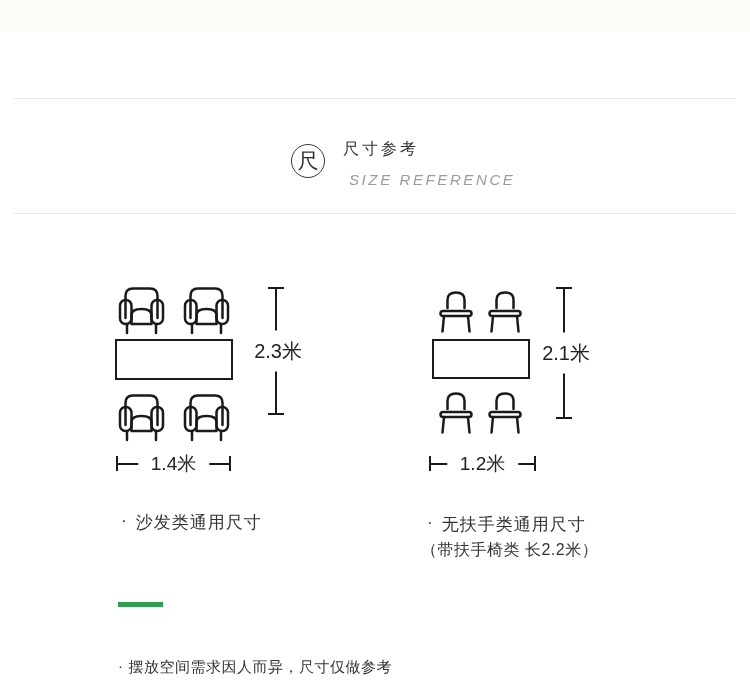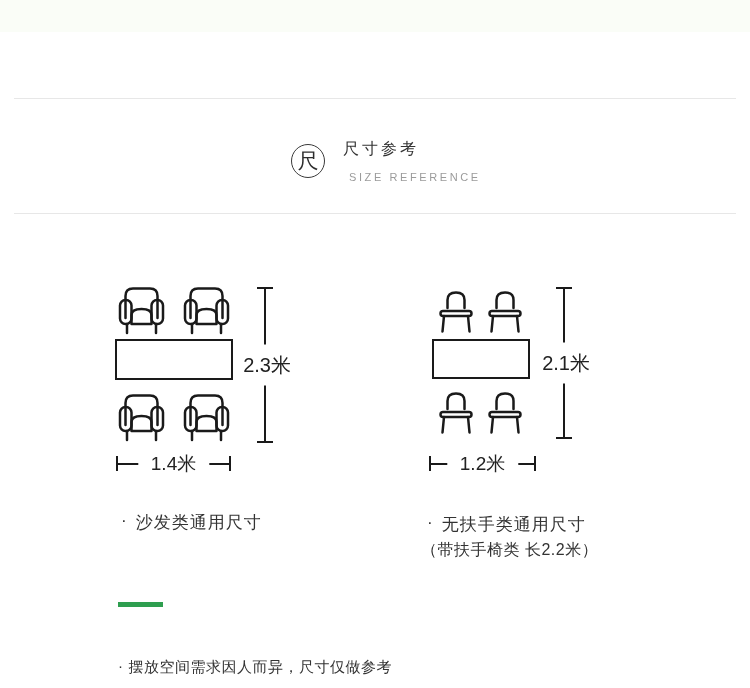--- a/index.html
+++ b/index.html
@@ -11,22 +11,22 @@
   .divider { position:absolute; left:14px; width:722px; height:1px; background:#e7e7e7; }
   .divider.d1 { top:98px; }
   .divider.d2 { top:213px; }
 
   
   .hdr-circle { position:absolute; left:291px; top:144px; width:34px; height:34px;
     border:1.6px solid #3a3a3a; border-radius:50%; display:flex; align-items:center;
     justify-content:center; font-size:21px; color:#2d2d2d; font-weight:500; }
   .hdr-title { position:absolute; left:343px; top:139px; font-size:16px; color:#333;
     letter-spacing:3px; font-weight:400; }
-  .hdr-sub { position:absolute; left:349px; top:171px; font-size:11px; color:#9b9b9b;
-    letter-spacing:2.6px; }
+  .hdr-sub { position:absolute; left:349px; top:171px; font-size:15px; color:#9b9b9b;
+    letter-spacing:2.6px;font-style:italic; }
 
   
   .armchair { position:absolute; width:51px; height:54px; }
   .chair { position:absolute; width:38px; height:46px; }
   .table-rect { position:absolute; border:2.5px solid #1a1a1a; background:#fff; }
 
   
   .vdim { position:absolute; width:16px; }
   .vdim .line { position:absolute; left:50%; top:0; bottom:0; width:2px; margin-left:-1px; background:#1a1a1a; }
   .vdim .cap { position:absolute; left:0; right:0; height:2.4px; background:#1a1a1a; }
@@ -101,21 +101,21 @@
         <use href="#sym-armchair"></use>
       </svg>
     <div class="table-rect" style="left:115px;top:339px;width:118px;height:41px;"></div>
     <svg class="armchair" style="left:116px;top:390px;">
         <use href="#sym-armchair"></use>
       </svg>
     <svg class="armchair" style="left:181px;top:390px;">
         <use href="#sym-armchair"></use>
       </svg>
 
-    <div class="vdim" style="left:257px;top:287px;height:156px;">
+    <div class="vdim" style="left:268px;top:287px;height:128px;">
       <div class="line"></div>
       <div class="cap t"></div>
       <div class="cap b"></div>
       <span class="dim-label">2.3米</span>
     </div>
 
     <div class="hdim" style="left:116px;top:456px;width:115px;">
       <div class="line"></div>
       <div class="cap l"></div>
       <div class="cap r"></div>
@@ -135,21 +135,21 @@
         <use href="#sym-chair"></use>
       </svg>
     <div class="table-rect" style="left:432px;top:339px;width:98px;height:40px;"></div>
     <svg class="chair" style="left:437px;top:389px;">
         <use href="#sym-chair"></use>
       </svg>
     <svg class="chair" style="left:486px;top:389px;">
         <use href="#sym-chair"></use>
       </svg>
 
-    <div class="vdim" style="left:556px;top:287px;height:152px;">
+    <div class="vdim" style="left:556px;top:287px;height:132px;">
       <div class="line"></div>
       <div class="cap t"></div>
       <div class="cap b"></div>
       <span class="dim-label">2.1米</span>
     </div>
 
     <div class="hdim" style="left:429px;top:456px;width:107px;">
       <div class="line"></div>
       <div class="cap l"></div>
       <div class="cap r"></div>

